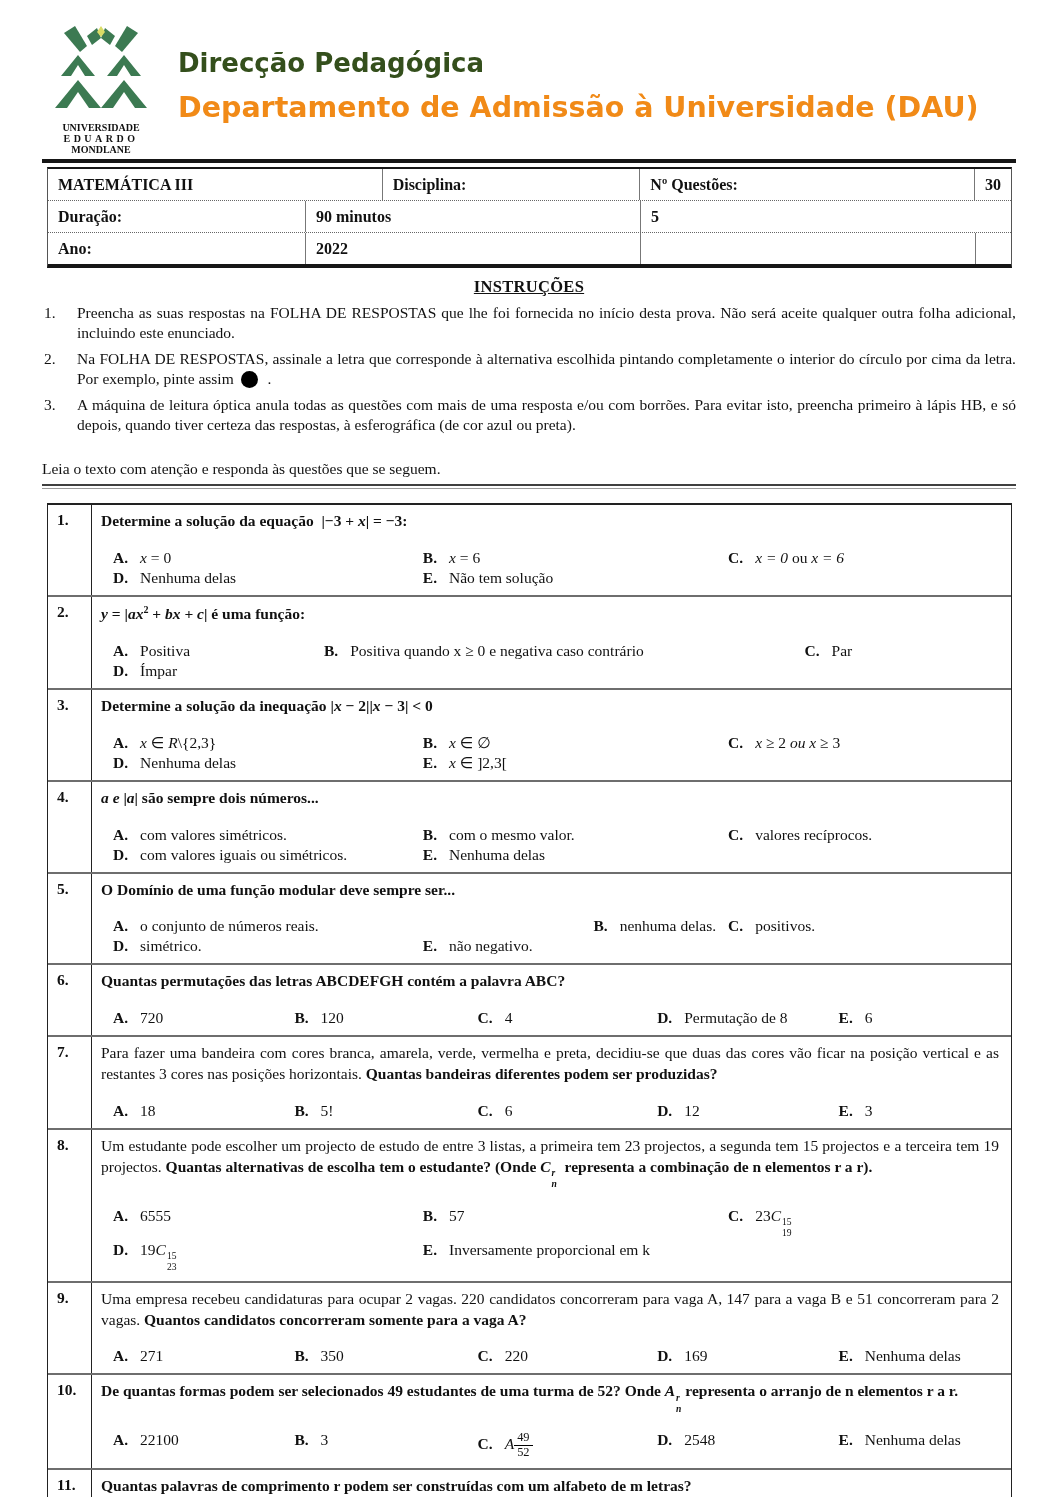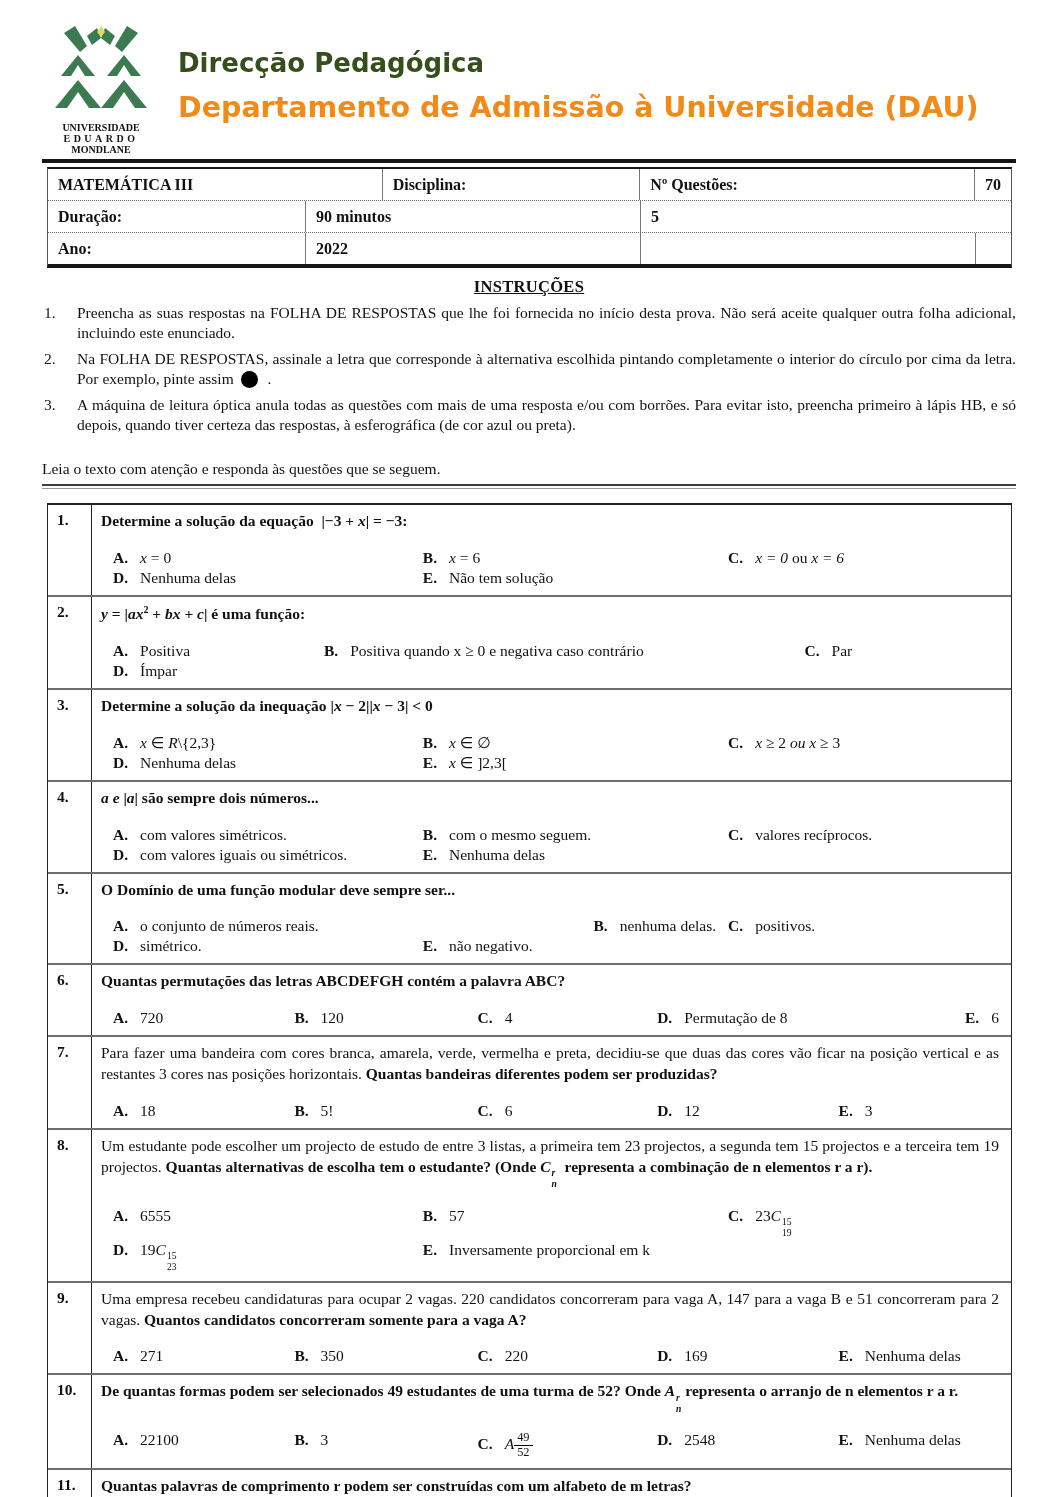--- a/index.html
+++ b/index.html
@@ -87,21 +87,21 @@
     <div class="title2">Departamento de Admissão à Universidade (DAU)</div>
   </div>
 </div>
 <div class="header-rule"></div>
 
 <div class="info-table">
   <div class="info-row">
     <div class="info-cell c2">MATEMÁTICA III</div>
     <div class="info-cell c1">Disciplina:</div>
     <div class="info-cell c3">Nº Questões:</div>
-    <div class="info-cell c4">70</div>
+    <div class="info-cell c4">30</div>
   </div>
   <div class="info-row">
     <div class="info-cell c1">Duração:</div>
     <div class="info-cell c2">90 minutos</div>
     <div class="info-cell c4">5</div>
   </div>
   <div class="info-row">
     <div class="info-cell c1">Ano:</div>
     <div class="info-cell c2">2022</div>
     <div class="info-cell c3"></div>
@@ -179,21 +179,21 @@
         </div>
       </div>
     </div>
     <div class="q-row">
       <div class="q-num">4.</div>
       <div class="q-body">
         <div class="q-text"><b><i>a e</i> |<i>a</i>| são sempre dois números...</b></div>
         <div class="q-opts">
           <div class="opt-row">
             <div class="opt" style="width: 34.5%;"><span class="opt-label">A.</span><span class="opt-val">com valores simétricos.</span></div>
-            <div class="opt" style="width: 34%;"><span class="opt-label">B.</span><span class="opt-val">com o mesmo seguem.</span></div>
+            <div class="opt" style="width: 34%;"><span class="opt-label">B.</span><span class="opt-val">com o mesmo valor.</span></div>
             <div class="opt" style="width: 31.5%;"><span class="opt-label">C.</span><span class="opt-val">valores recíprocos.</span></div>
           </div>
           <div class="opt-row">
             <div class="opt" style="width: 34.5%;"><span class="opt-label">D.</span><span class="opt-val">com valores iguais ou simétricos.</span></div>
             <div class="opt" style="width: 34%;"><span class="opt-label">E.</span><span class="opt-val">Nenhuma delas</span></div>
           </div>
         </div>
       </div>
     </div>
     <div class="q-row">
@@ -216,21 +216,21 @@
     <div class="q-row">
       <div class="q-num">6.</div>
       <div class="q-body">
         <div class="q-text"><b>Quantas permutações das letras ABCDEFGH contém a palavra ABC?</b></div>
         <div class="q-opts">
           <div class="opt-row">
             <div class="opt" style="width: 20.2%;"><span class="opt-label">A.</span><span class="opt-val">720</span></div>
             <div class="opt" style="width: 20.4%;"><span class="opt-label">B.</span><span class="opt-val">120</span></div>
             <div class="opt" style="width: 20%;"><span class="opt-label">C.</span><span class="opt-val">4</span></div>
             <div class="opt" style="width: 20.2%;"><span class="opt-label">D.</span><span class="opt-val">Permutação de 8</span></div>
-            <div class="opt" style="width: 19.2%; text-align: right;"><span class="opt-label">E.</span><span class="opt-val">6</span></div>
+            <div class="opt" style="width: 19.2%;"><span class="opt-label">E.</span><span class="opt-val">6</span></div>
           </div>
         </div>
       </div>
     </div>
     <div class="q-row">
       <div class="q-num">7.</div>
       <div class="q-body">
         <div class="q-text justify">Para fazer uma bandeira com cores branca, amarela, verde, vermelha e preta, decidiu-se que duas das cores vão ficar na posição vertical e as restantes 3 cores nas posições horizontais. <b>Quantas bandeiras diferentes podem ser produzidas?</b></div>
         <div class="q-opts">
           <div class="opt-row">

